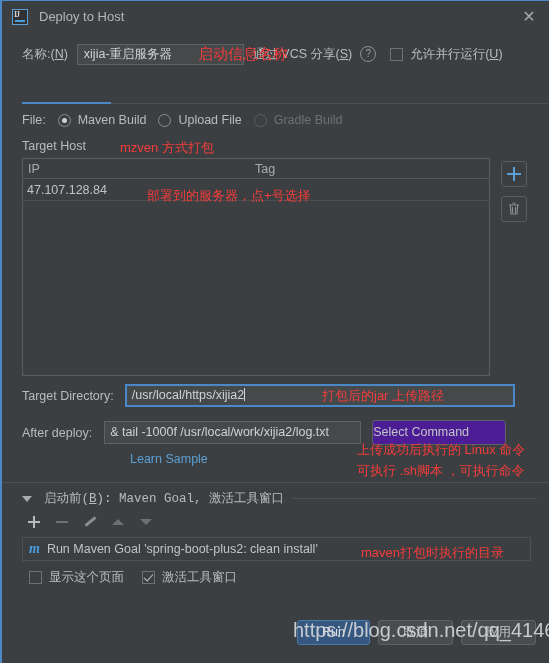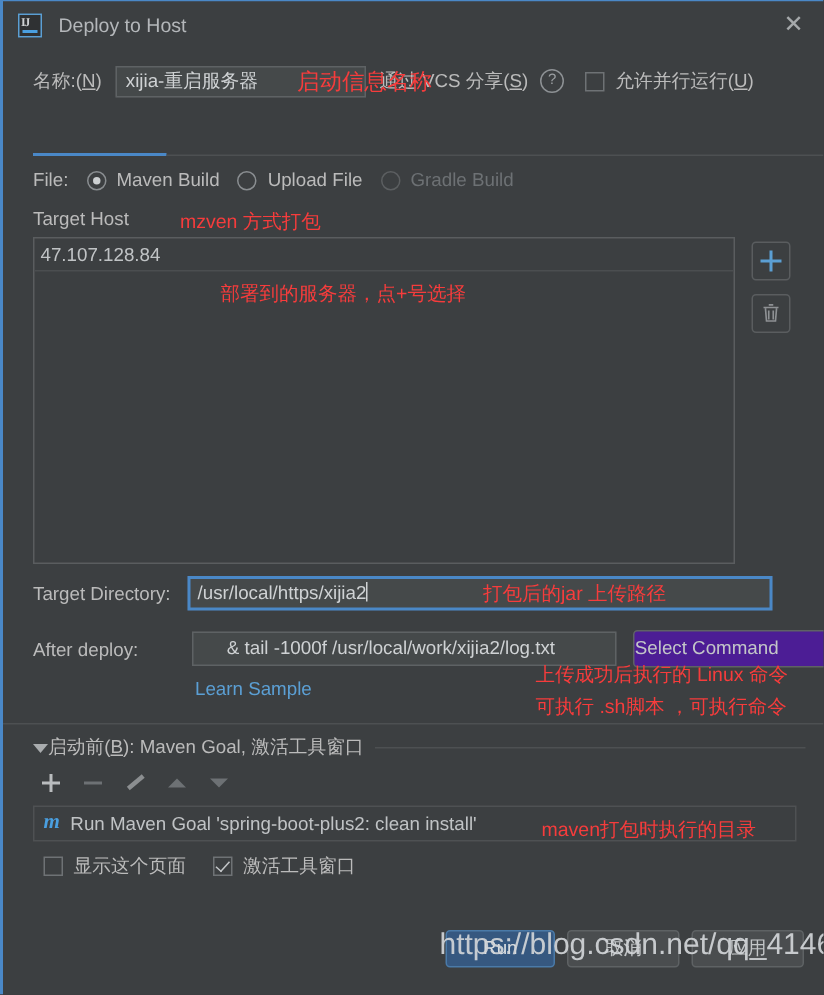--- a/index.html
+++ b/index.html
@@ -289,28 +289,28 @@
   }
 
   
   .ad-row {
     position: absolute;
     left: 20px; top: 419px;
     display: flex;
     align-items: center;
   }
   .ad-input {
-    margin-left: 36px;
-    width: 283px; height: 23px;
+    margin-left: 12px;
+    width: 257px; height: 23px;
     background: #45494a;
     border: 1px solid #5e6264;
     box-sizing: border-box;
     color: #cfd2d4;
     font-size: 12.5px;
-    padding: 0 22px;
+    padding: 0 5px;
     line-height: 21px;
     white-space: nowrap;
     overflow: hidden;
   }
   .sel-cmd-btn {
     margin-left: 11px;
     width: 134px; height: 25px;
     background: #4c1d95;
     border: 1px solid #5e6264;
     border-radius: 3px;
@@ -343,21 +343,21 @@
     align-items: center;
     right: 12px;
   }
   .triangle-down {
     width: 0; height: 0;
     border-left: 5px solid transparent;
     border-right: 5px solid transparent;
     border-top: 6px solid #a9acae;
     flex: none;
   }
-  .bl-title { margin-left: 0; white-space: nowrap; font-size: 12.5px; }
+  .bl-title { margin-left: 12px; white-space: nowrap; font-size: 12.5px; font-family: Liberation Mono, monospace; }
   .bl-line {
     flex: 1;
     height: 1px;
     background: #4d5052;
     margin-left: 8px;
   }
   .bl-toolbar {
     position: absolute;
     left: 24px; top: 513px;
     display: flex;
@@ -508,20 +508,24 @@
     </div>
     <div class="r-opt">
       <div class="radio dis"></div>
       <span class="lbl dis">Gradle Build</span>
     </div>
   </div>
 
   <div class="lbl target-host-label">Target Host</div>
 
   <div class="table-wrap">
+    <div class="tbl-head">
+      <span class="th th-ip">IP</span>
+      <span class="th th-tag">Tag</span>
+    </div>
     <div class="tbl-row">
       <span class="td">47.107.128.84</span>
     </div>
   </div>
 
   <div class="side-btn btn-add">
     <span class="plus-glyph"></span>
   </div>
   <div class="side-btn btn-del">
     <svg width="16" height="16" viewBox="0 0 16 16" style="position:absolute;left:4px;top:4px">

